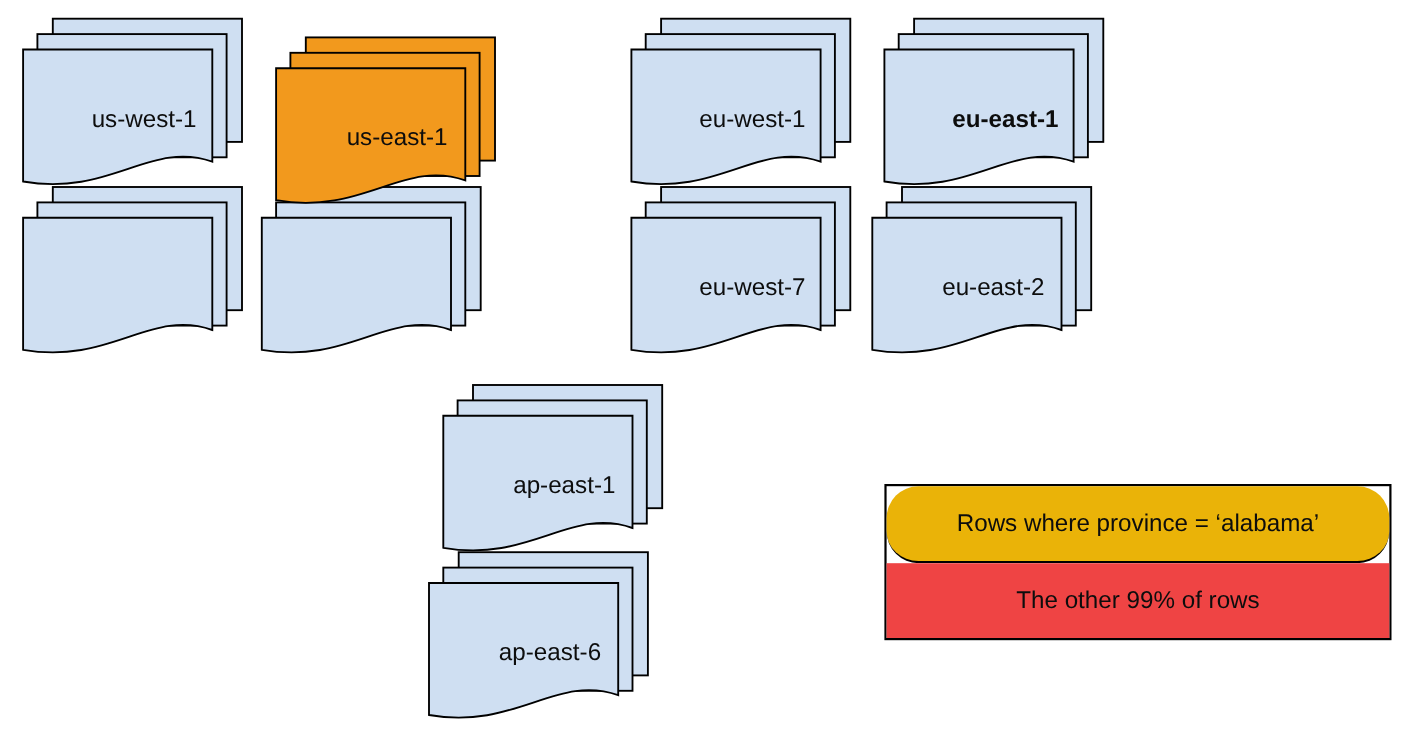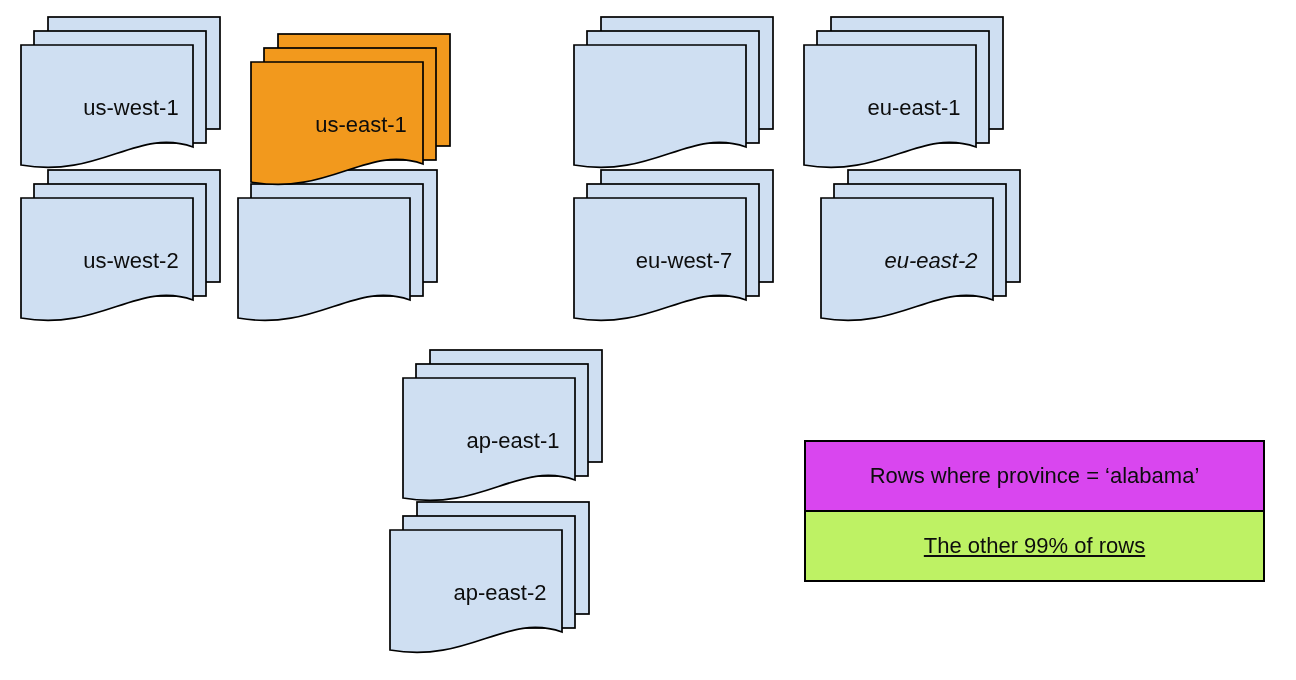--- a/index.html
+++ b/index.html
@@ -29,25 +29,25 @@
     white-space: nowrap;
     padding-left: 24px;
   }
   .z-top { z-index: 2; }
   .z-bottom { z-index: 1; }
 
   
   .p-usw1 { left: 20px;  top: 16px;  }
   .p-use1 { left: 250px; top: 33px;  }
   .p-euw1 { left: 573px; top: 16px;  }
-  .p-eue1 { left: 803px; top: 16px;  }
+  .p-eue1 { left: 803px; top: 16px; font-weight: bold;  }
   .p-usw2 { left: 20px;  top: 169px; }
   .p-use2 { left: 237px; top: 169px; }
   .p-euw2 { left: 573px; top: 169px; }
-  .p-eue2 { left: 820px; top: 169px; font-style: italic; }
+  .p-eue2 { left: 792px; top: 169px; }
   .p-ape1 { left: 402px; top: 349px; }
   .p-ape2 { left: 389px; top: 501px; }
 
   
   .legend {
     position: absolute;
     left: 804px;
     top: 440px;
     width: 461px;
     height: 142px;
@@ -58,22 +58,22 @@
     z-index: 3;
   }
   .legend-row {
     flex: 1;
     display: flex;
     align-items: center;
     justify-content: center;
     font-size: 22px;
     white-space: nowrap;
   }
-  .legend-row.blue { background: #d946ef; border-bottom: 2px solid #000000; }
-  .legend-row.orange { background: #bef264; text-decoration: underline; }
+  .legend-row.blue { background: #eab308; border-bottom: 2px solid #000000; border-radius: 29px; }
+  .legend-row.orange { background: #ef4444; }
 </style>
 </head>
 <body>
 
 <div class="canvas">
 
   <div class="stack p-usw1 z-top">
     <svg width="202" height="162" viewBox="0 0 202 162">
       <rect class="page" x="28" y="1" width="172" height="112"></rect>
       <rect class="page" x="14" y="15" width="172" height="112"></rect>
@@ -90,38 +90,38 @@
     </svg>
     <span class="stack-label">us-east-1</span>
   </div>
 
   <div class="stack p-euw1 z-top">
     <svg width="202" height="162" viewBox="0 0 202 162">
       <rect class="page" x="28" y="1" width="172" height="112"></rect>
       <rect class="page" x="14" y="15" width="172" height="112"></rect>
       <path class="page" d="M1,29 H173 V131 C117,111 80,163 1,149 Z"></path>
     </svg>
+    <span class="stack-label">eu-west-1</span>
   </div>
 
   <div class="stack p-eue1 z-top">
     <svg width="202" height="162" viewBox="0 0 202 162">
       <rect class="page" x="28" y="1" width="172" height="112"></rect>
       <rect class="page" x="14" y="15" width="172" height="112"></rect>
       <path class="page" d="M1,29 H173 V131 C117,111 80,163 1,149 Z"></path>
     </svg>
     <span class="stack-label">eu-east-1</span>
   </div>
 
   <div class="stack p-usw2 z-bottom">
     <svg width="202" height="162" viewBox="0 0 202 162">
       <rect class="page" x="28" y="1" width="172" height="112"></rect>
       <rect class="page" x="14" y="15" width="172" height="112"></rect>
       <path class="page" d="M1,29 H173 V131 C117,111 80,163 1,149 Z"></path>
     </svg>
-    <span class="stack-label">us-west-2</span>
   </div>
 
   <div class="stack p-use2 z-bottom">
     <svg width="202" height="162" viewBox="0 0 202 162">
       <rect class="page" x="28" y="1" width="172" height="112"></rect>
       <rect class="page" x="14" y="15" width="172" height="112"></rect>
       <path class="page" d="M1,29 H173 V131 C117,111 80,163 1,149 Z"></path>
     </svg>
   </div>
 
@@ -151,21 +151,21 @@
     </svg>
     <span class="stack-label">ap-east-1</span>
   </div>
 
   <div class="stack p-ape2 z-bottom">
     <svg width="202" height="162" viewBox="0 0 202 162">
       <rect class="page" x="28" y="1" width="172" height="112"></rect>
       <rect class="page" x="14" y="15" width="172" height="112"></rect>
       <path class="page" d="M1,29 H173 V131 C117,111 80,163 1,149 Z"></path>
     </svg>
-    <span class="stack-label">ap-east-2</span>
+    <span class="stack-label">ap-east-6</span>
   </div>
 
   <div class="legend">
     <div class="legend-row blue">
       <span>Rows where province = ‘alabama’</span>
     </div>
     <div class="legend-row orange">
       <span>The other 99% of rows</span>
     </div>
   </div>

